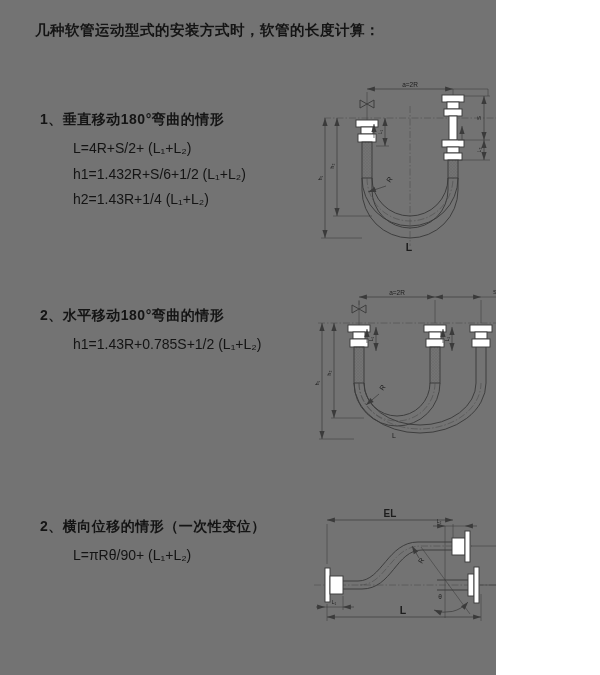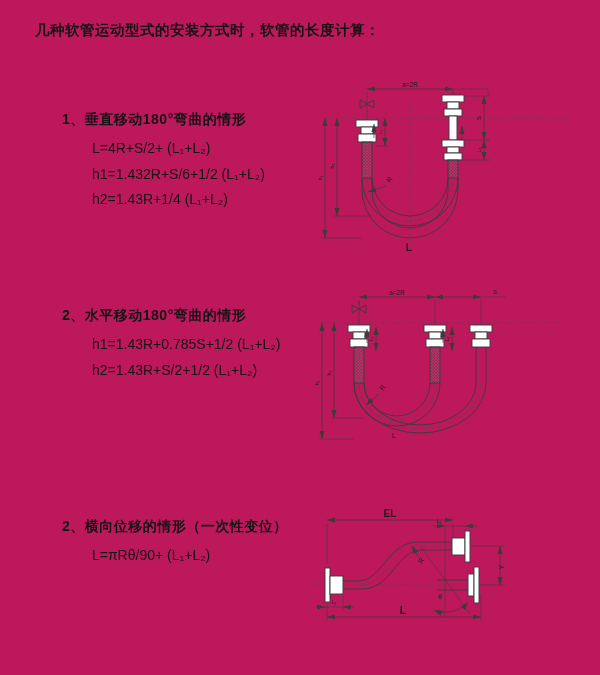--- a/index.html
+++ b/index.html
@@ -1,30 +1,30 @@
 <!DOCTYPE html>
 <html><head>
 <meta charset="utf-8">
 <style>
   html,body { margin:0; padding:0; background:#ffffff; }
   .page {
-    position:relative; width:600px; height:675px; background:#be185d;
+    position:relative; width:496px; height:675px; background:#737373;
     font-family:"Liberation Sans","DejaVu Sans",sans-serif;
     color:#141414; overflow:hidden;
   }
   .title {
     position:absolute; left:35px; top:21px;
     font-size:14.5px; font-weight:700; letter-spacing:0.5px;
   }
   .sec-heading {
-    position:absolute; left:62px;
+    position:absolute; left:40px;
     font-size:14px; font-weight:700; letter-spacing:0.5px;
   }
   .formulas { position:absolute; left:73px; font-size:14px; }
-  .formulas .f { height:25.5px; line-height:25.5px; white-space:pre;margin-left:19px; }
+  .formulas .f { height:25.5px; line-height:25.5px; white-space:pre; }
   svg.diag { position:absolute; }
   svg text { fill:#1d1d1d; font-family:"Liberation Sans","DejaVu Sans",sans-serif; }
   .dimtxt   { font-size:6.5px; }
   .dimtxt-s { font-size:5px; }
   .rtxt     { font-size:7px; }
   .biglbl   { font-size:10.5px; font-weight:bold; }
   .dim  { stroke:#3b3b3b; stroke-width:0.7; fill:none;
           marker-start:url(#arr); marker-end:url(#arr); }
   .lead { stroke:#3b3b3b; stroke-width:0.7; fill:none; marker-end:url(#arr); }
   .ext  { stroke:#3b3b3b; stroke-width:0.55; fill:none; }
@@ -129,21 +129,20 @@
 
     <text class="rtxt" x="80" y="107" transform="rotate(-55 80 107)">R</text>
     <line class="lead" x1="76" y1="110" x2="58" y2="116"></line>
 
     <text class="biglbl" x="99" y="175" text-anchor="middle">L</text>
   </svg>
 
   <div class="sec-heading" style="top:307px">2、水平移动180°弯曲的情形</div>
   <div class="formulas" style="top:332px">
     <div class="f">h1=1.43R+0.785S+1/2 (L₁+L₂)</div>
-    <div class="f">h2=1.43R+S/2+1/2 (L₁+L₂)</div>
   </div>
 
   <svg class="diag" style="left:310px;top:281px" width="290" height="180" viewBox="0 0 290 180">
 
     <line class="dim" x1="49" y1="16" x2="125" y2="16"></line>
     <line class="dim" x1="125" y1="16" x2="171" y2="16"></line>
     <line class="ext" x1="171" y1="16" x2="196" y2="16"></line>
     <line class="ext" x1="49" y1="19" x2="49" y2="24"></line>
     <line class="ext" x1="125" y1="19" x2="125" y2="42"></line>
     <line class="ext" x1="171" y1="19" x2="171" y2="42"></line>

